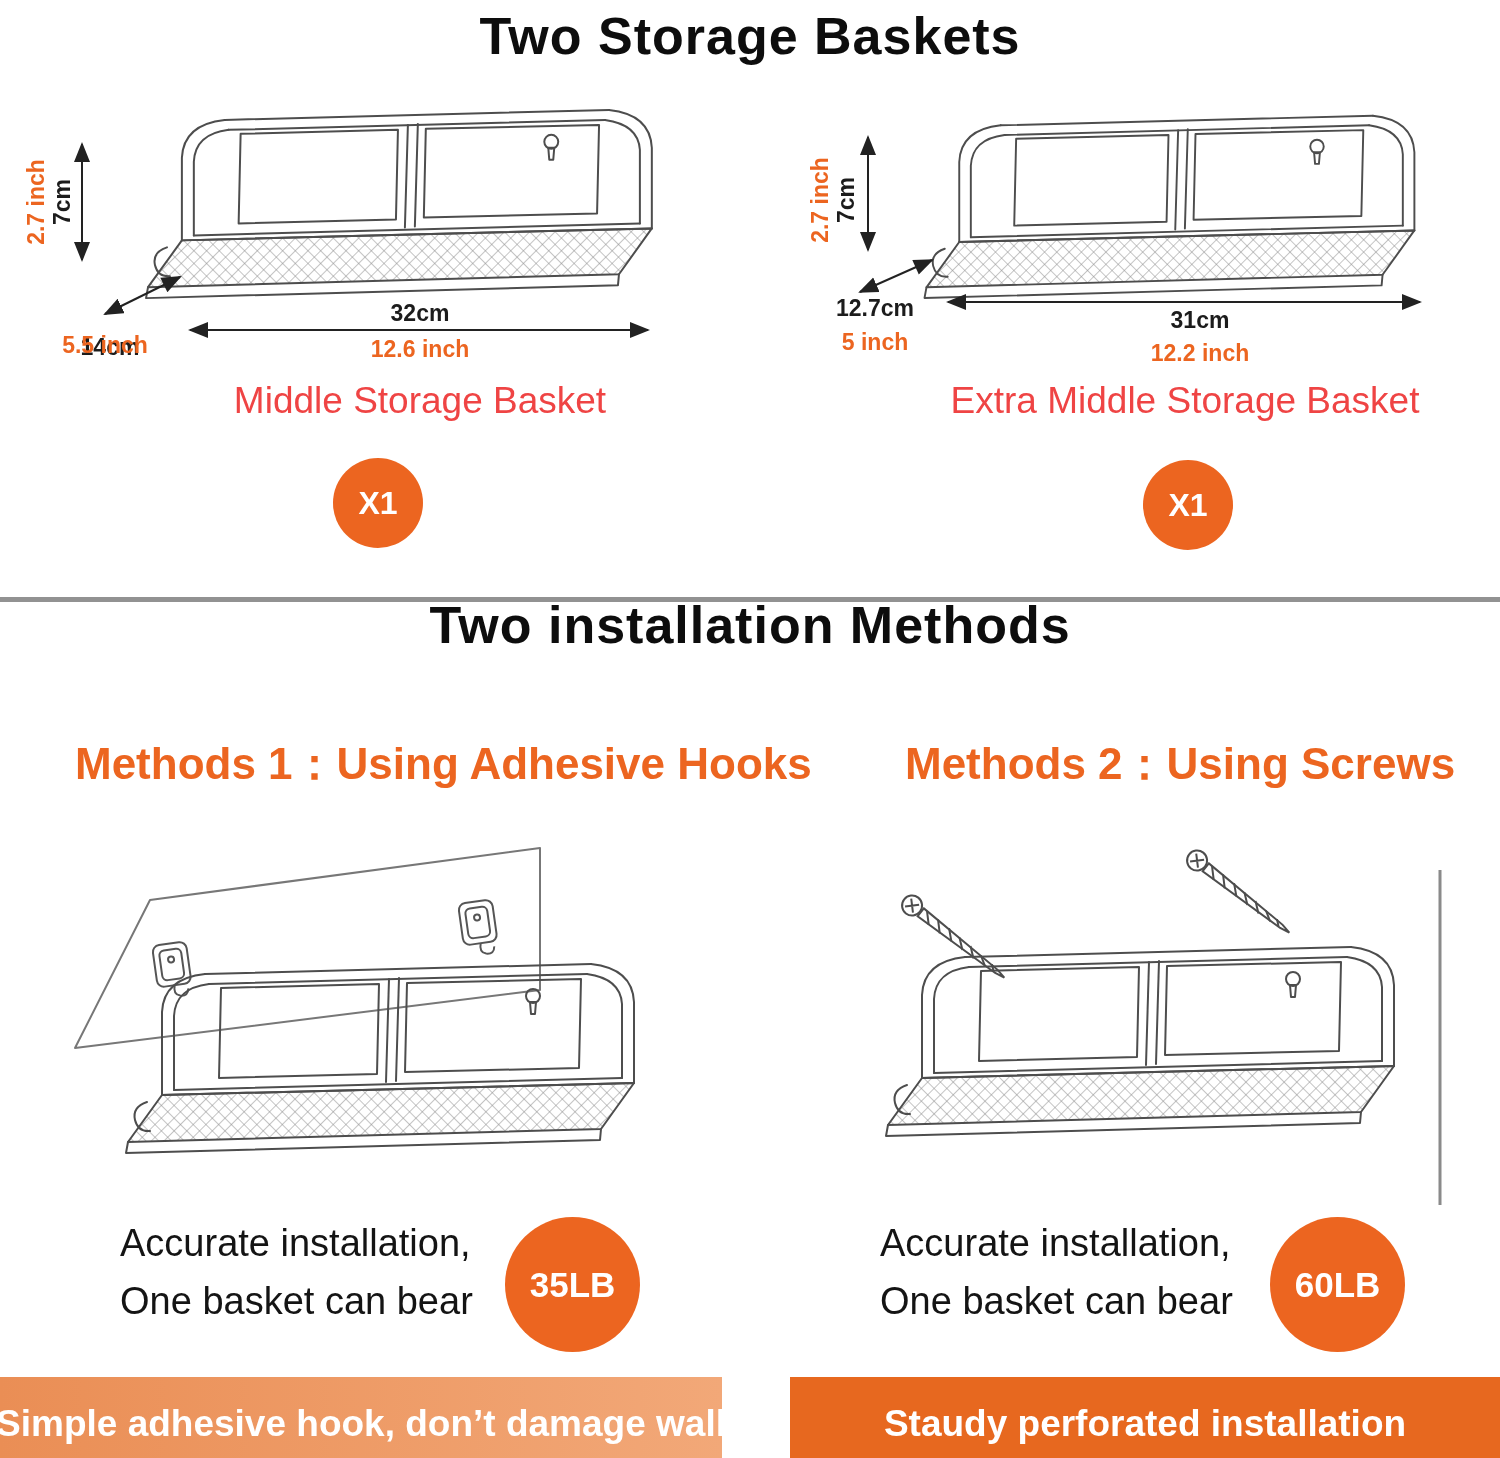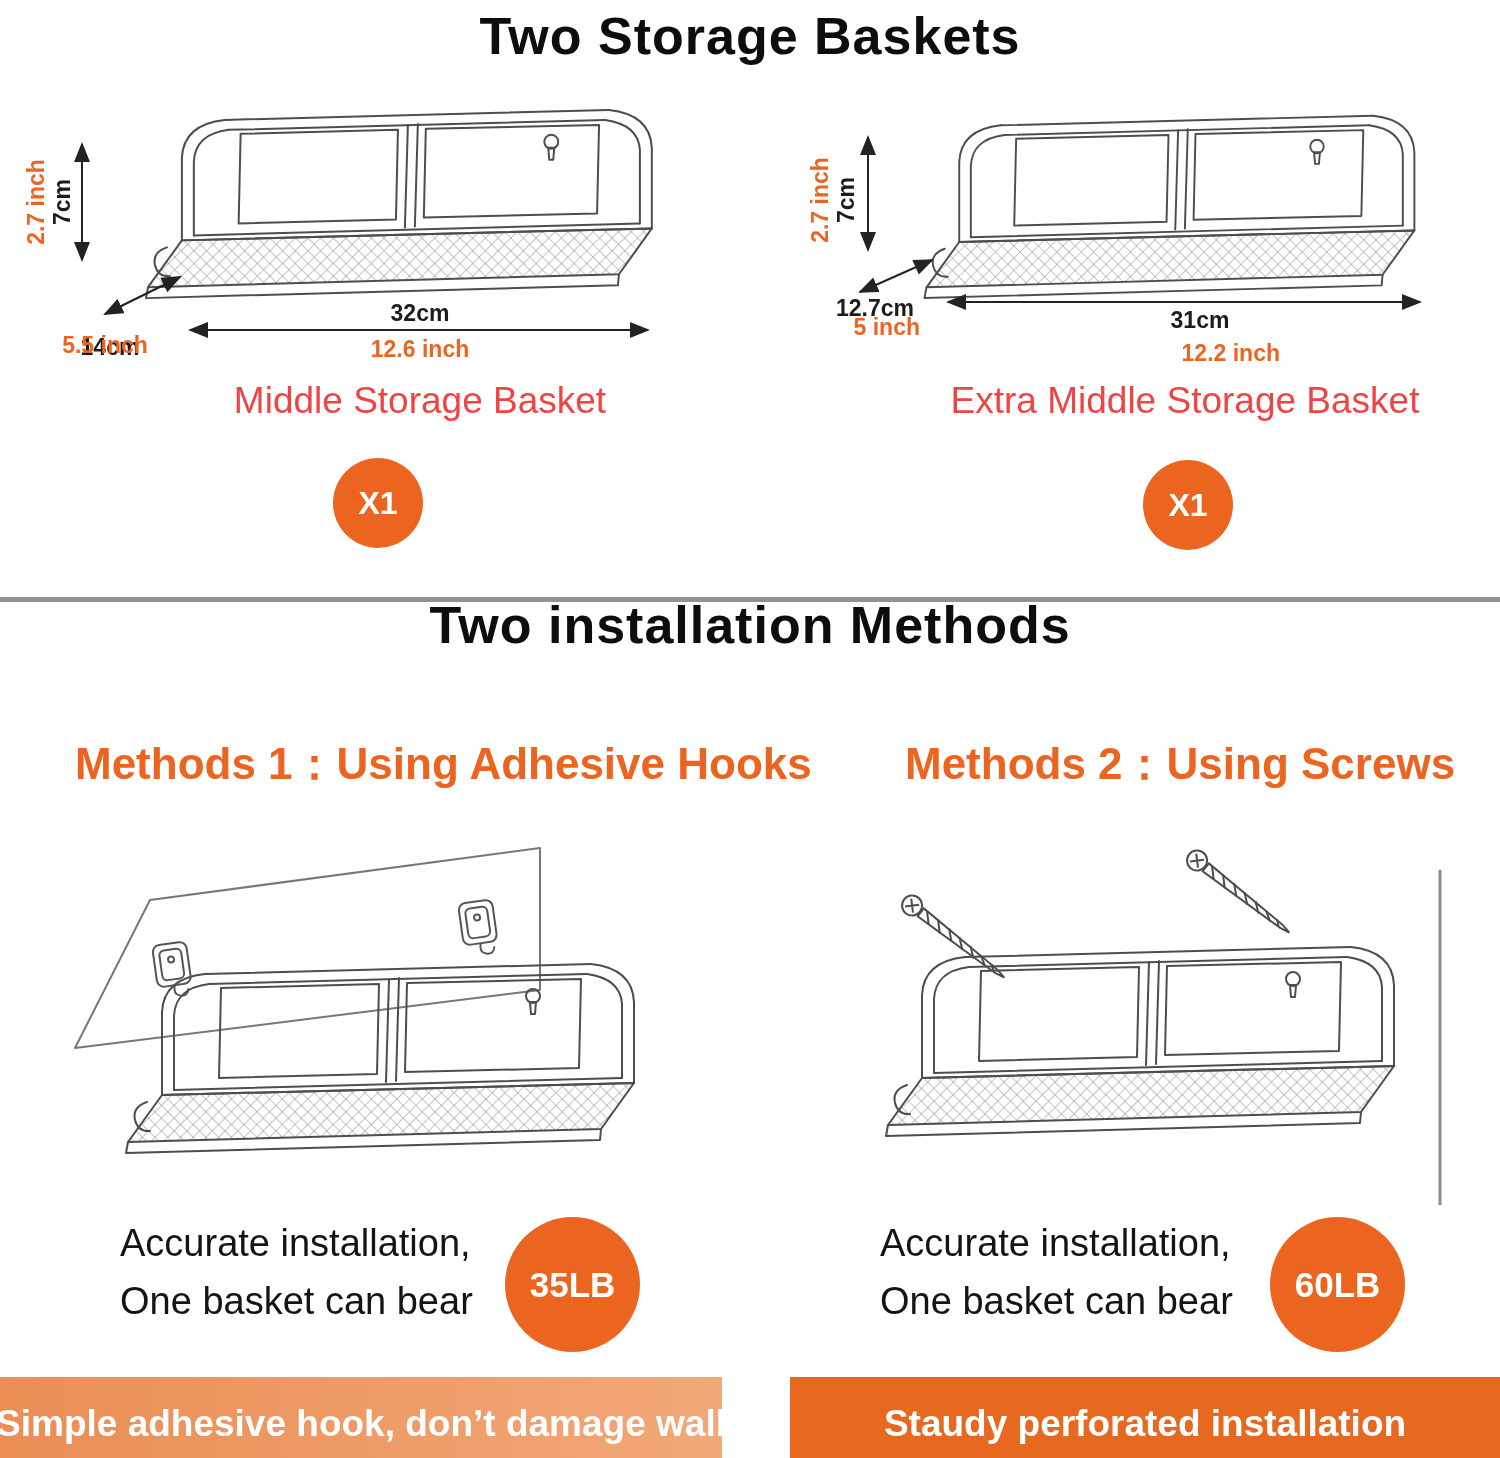--- a/index.html
+++ b/index.html
@@ -115,23 +115,23 @@
       <use href="#basket" x="95" y="12" width="540" height="222"></use>
       <g stroke="#222" stroke-width="2">
         <line x1="78" y1="45" x2="78" y2="158" marker-start="url(#arr-s)" marker-end="url(#arr-e)"></line>
         <line x1="142" y1="168" x2="70" y2="200" marker-start="url(#arr-s)" marker-end="url(#arr-e)"></line>
         <line x1="158" y1="210" x2="630" y2="210" marker-start="url(#arr-s)" marker-end="url(#arr-e)"></line>
       </g>
     </svg>
     <span class="dim orange vlabel" style="left:30px; top:108px;">2.7 inch</span>
     <span class="dim vlabel" style="left:56px; top:108px;">7cm</span>
     <span class="dim" style="left:30px; top:203px; width:110px;">12.7cm</span>
-    <span class="dim orange" style="left:40px; top:222px; width:90px;text-align:right;">5 inch</span>
+    <span class="dim orange" style="left:40px; top:237px; width:90px;">5 inch</span>
     <span class="dim" style="left:330px; top:215px; width:160px;">31cm</span>
-    <span class="dim orange" style="left:330px; top:248px; width:160px;text-align:right;">12.2 inch</span>
+    <span class="dim orange" style="left:330px; top:248px; width:160px;">12.2 inch</span>
   </div>
   <div class="basket-label" style="left:850px; top:380px; width:670px;">Extra Middle Storage Basket</div>
   <div class="qty-badge" style="left:1143px; top:460px;">X1</div>
 
   <div class="divider"></div>
 
   <h1 class="title mid">Two installation Methods</h1>
 
   <div class="method-heading" style="left:75px; top:735px;">Methods 1：Using Adhesive Hooks</div>
   <div class="method-heading" style="left:905px; top:735px;">Methods 2：Using Screws</div>

